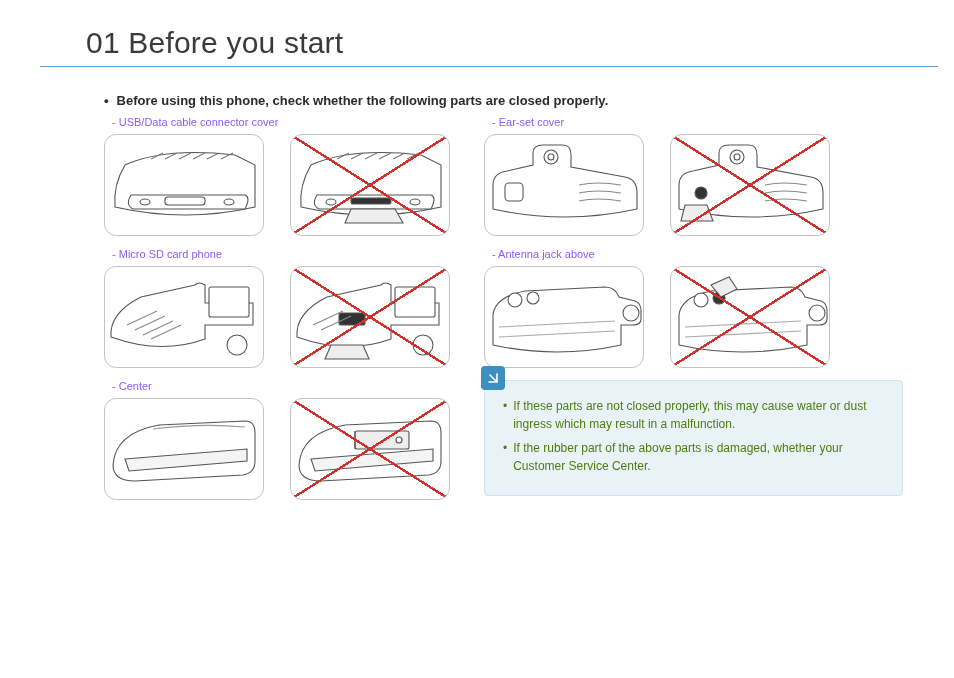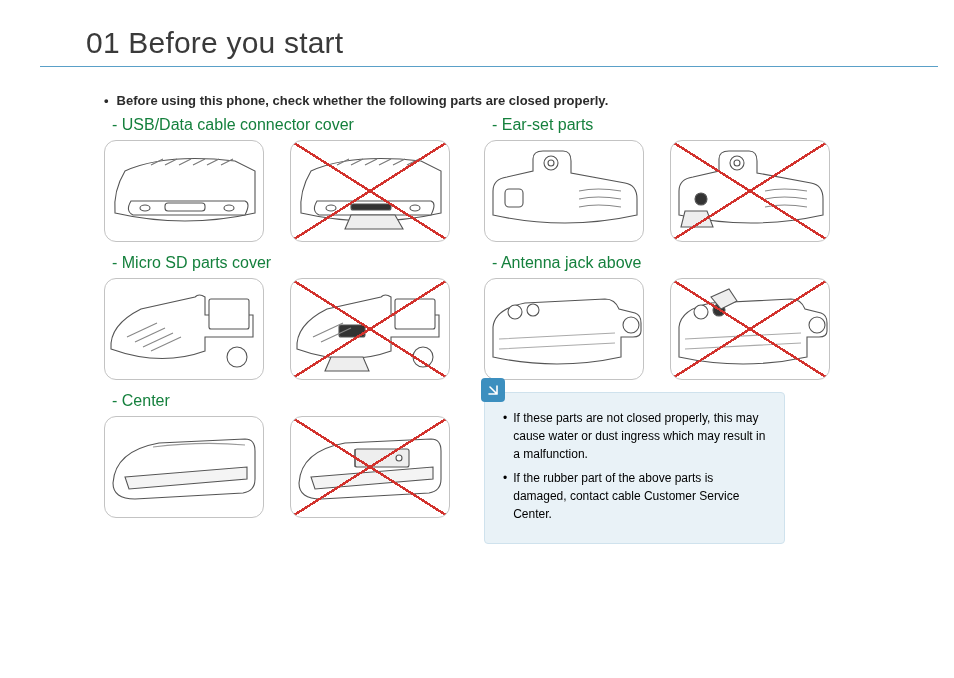--- a/index.html
+++ b/index.html
@@ -3,32 +3,32 @@
 <meta charset="utf-8">
 <style>
   html,body{margin:0;padding:0;background:#fff;font-family:Arial,Helvetica,sans-serif;color:#343434}
   .page{width:954px;height:678px;box-sizing:border-box;padding:18px 16px 10px 40px;position:relative}
   .title{font-size:30px;font-weight:300;color:#3a3a3a;margin:8px 0 6px 46px;letter-spacing:.2px}
   .rule{border:none;border-top:1px solid #5aa0c8;margin:0 0 26px 0}
   .intro{font-size:13px;font-weight:bold;margin:4px 0 8px 64px;color:#2b2b2b}
   .intro::before{content:"\2022";margin-right:8px;font-family:Arial}
   .cols{display:flex;gap:34px;margin-left:64px}
   .col{flex:0 0 auto}
-  .lab{font-size:16px;color:#15803d;margin:0 0 6px 8px}
+  .lab{font-size:11px;color:#8b5cf6;margin:0 0 6px 8px}
   .row{display:flex;gap:26px;margin-bottom:12px}
   .thumb{width:158px;height:106px;border:1px solid #c3c3c3;border-radius:12px;background:#fff;position:relative;overflow:hidden}
   .thumb.sm{height:100px}
   .thumb svg{width:100%;height:100%}
   .cross::after{content:"";position:absolute;inset:0;background:
      linear-gradient(to top left, transparent calc(50% - 1.2px), #d2322d calc(50% - 1.2px), #d2322d calc(50% + 1.2px), transparent calc(50% + 1.2px)),
      linear-gradient(to top right, transparent calc(50% - 1.2px), #d2322d calc(50% - 1.2px), #d2322d calc(50% + 1.2px), transparent calc(50% + 1.2px));
   }
   .note-wrap{position:relative;margin-top:4px}
   .note-tag{position:absolute;left:-2px;top:-13px;width:22px;height:22px;background:#3c8fbf;border-radius:3px;color:#fff;display:flex;align-items:center;justify-content:center;font-size:14px;box-shadow:0 0 0 1px #3c8fbf}
-  .note{background:#e9f2f7;border:1px solid #cfe2ed;border-radius:4px;padding:16px 16px 14px 18px;width:301px;box-sizing:border-box;font-size:12px;line-height:1.5;color:#000000}
+  .note{background:#e9f2f7;border:1px solid #cfe2ed;border-radius:4px;padding:16px 16px 14px 18px;width:419px;box-sizing:border-box;font-size:12px;line-height:1.5;color:#4d7c0f}
   .note .b{display:flex;margin-bottom:6px}
   .note .b::before{content:"\2022";margin-right:6px}
 </style>
 </head>
 <body>
 
 <div class="page">
   <h1 class="title">01 Before you start</h1>
   <hr class="rule">
 
@@ -63,21 +63,21 @@
                 <ellipse cx="124" cy="67" rx="5" ry="3"></ellipse>
               <rect x="60" y="63" width="40" height="6" rx="2" fill="#333"></rect>
 
               <path d="M60 74 L104 74 L112 88 L54 88 Z" fill="#eee"></path>
               <path d="M46 24 L58 18 M60 24 L72 18 M74 24 L86 18 M88 24 L100 18 M102 24 L114 18 M116 24 L128 18" stroke="#777"></path>
             </g>
           </svg>
         </div>
       </div>
 
-      <div class="lab">- Micro SD parts cover</div>
+      <div class="lab">- Micro SD card phone</div>
       <div class="row">
         <div class="thumb sm">
           <svg viewBox="0 0 158 100">
             <g stroke="#555" stroke-width="1.1" fill="#fff">
               <path d="M6 70 Q4 46 36 30 L90 18 Q94 14 100 18 L100 36 L148 36 L148 58 L100 58 L100 72 Q56 88 6 70 Z"></path>
               <rect x="104" y="20" width="40" height="30" rx="2"></rect>
               <circle cx="132" cy="78" r="10"></circle>
               <path d="M22 58 L52 44 M30 63 L60 49 M38 68 L68 54 M46 72 L76 58" stroke="#888"></path>
             </g>
           </svg>
@@ -116,21 +116,21 @@
               <circle cx="108" cy="41" r="3"></circle>
               <path d="M64 50 L64 32"></path>
             </g>
           </svg>
         </div>
       </div>
     </div>
 
     <div class="col">
 
-      <div class="lab">- Ear-set parts</div>
+      <div class="lab">- Ear-set cover</div>
       <div class="row">
         <div class="thumb sm">
           <svg viewBox="0 0 158 100">
             <g stroke="#555" stroke-width="1.1" fill="#fff">
               <path d="M8 74 L8 50 Q8 38 22 36 L48 30 L48 18 Q48 10 58 10 L78 10 Q86 10 86 20 L86 32 L140 42 Q152 44 152 58 L152 74 Q80 90 8 74 Z"></path>
               <circle cx="66" cy="22" r="7"></circle>
                 <circle cx="66" cy="22" r="3"></circle>
               <path d="M94 50 Q112 46 136 50 M94 58 Q112 54 136 58 M94 66 Q112 62 136 66" stroke="#888"></path>
               <rect x="20" y="48" width="18" height="18" rx="4"></rect>
             </g>
@@ -181,20 +181,20 @@
         <div class="note-tag">
           <svg width="12" height="12" viewBox="0 0 12 12">
               <path d="M2 2 H10 V10 M10 2 L3 9" stroke="#fff" stroke-width="1.6" fill="none" stroke-linecap="round" transform="rotate(90 6 6)"></path>
             </svg>
         </div>
         <div class="note">
           <div class="b">
               <span>If these parts are not closed properly, this may cause water or dust ingress which may result in a malfunction.</span>
             </div>
           <div class="b">
-              <span>If the rubber part of the above parts is damaged, contact cable Customer Service Center.</span>
+              <span>If the rubber part of the above parts is damaged, whether your Customer Service Center.</span>
             </div>
         </div>
       </div>
 
     </div>
   </div>
 </div>
 
 </body></html>

